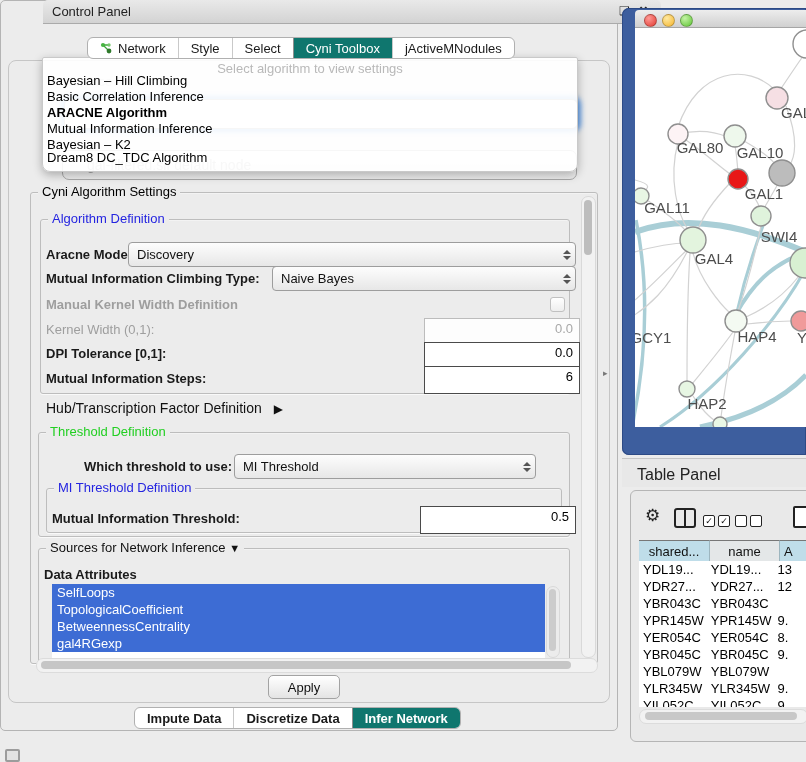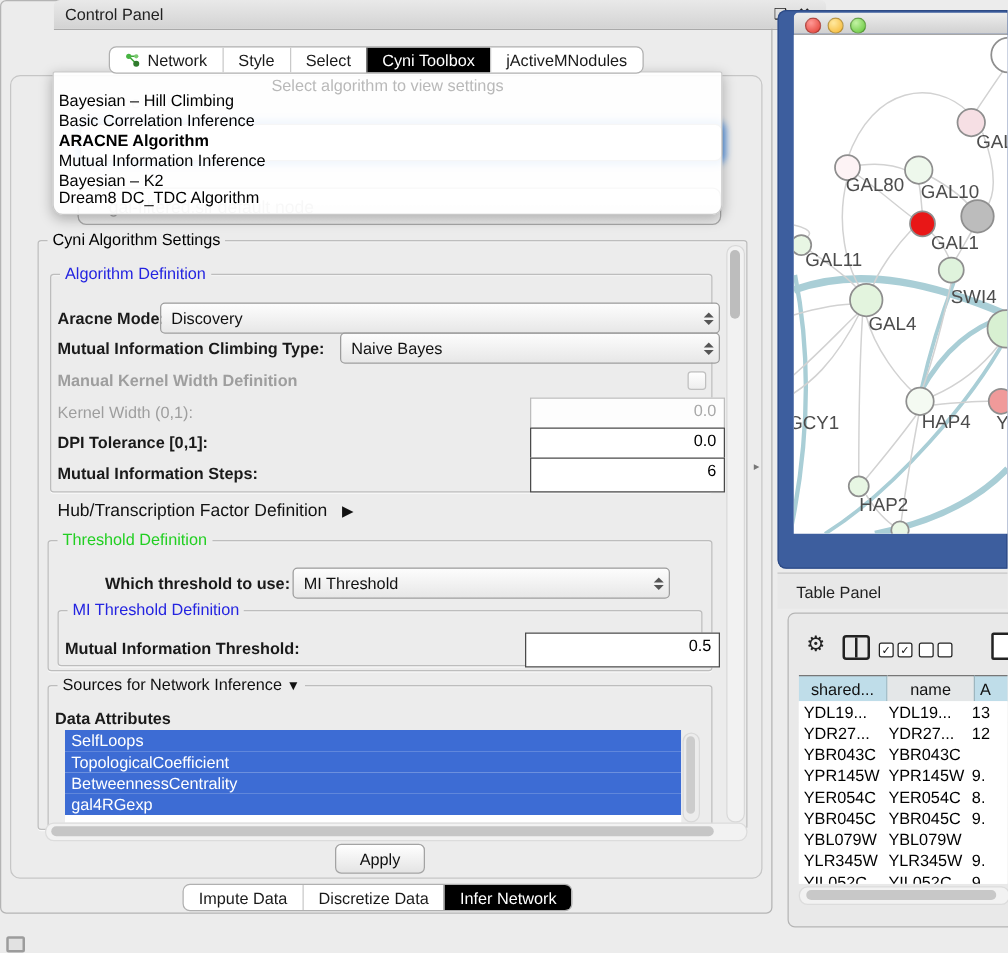--- a/index.html
+++ b/index.html
@@ -18,21 +18,21 @@
   .cp-title .t{position:absolute;left:9px;top:4px;font-size:13px;color:#222;}
   .winbtn{position:absolute;top:4px;font-size:13px;color:#222;cursor:default;}
   .content-box{left:8px;top:60px;width:602px;height:643px;background:#ececec;
     border:1px solid #c6c6c6;border-radius:8px;z-index:1;}
   
   .seg{display:flex;height:22px;background:#fff;border:1px solid #b0b0b0;
     border-radius:6px;overflow:hidden;font-size:13px;z-index:6;}
   .seg .s{display:flex;align-items:center;justify-content:center;
     padding:0 12px;border-left:1px solid #c9c9c9;color:#1a1a1a;white-space:nowrap;}
   .seg .s:first-child{border-left:none;}
-  .seg .s.sel{background:#000000;color:#fff;border-left-color:#8f8f8f;justify-content:center;}
+  .seg .s.sel{background:#0f766e;color:#fff;border-left-color:#8f8f8f;justify-content:center;}
   
   .popup{left:42px;top:57px;width:536px;height:115px;
     background:rgba(255,255,255,0.91);border:1px solid #c9c9c9;
     border-radius:2px 2px 8px 8px;box-shadow:0 3px 10px rgba(0,0,0,0.28);z-index:4;}
   .popup .hd{position:absolute;left:0;top:3px;width:100%;text-align:center;
     color:#b9b9b9;font-size:13px;}
   .popup .it{position:absolute;left:4px;width:520px;height:16px;
     font-size:13px;color:#000;line-height:16px;}
   .behind{z-index:3;}
   
@@ -239,21 +239,21 @@
 </div>
 
 <div class="sb-track-h" style="left:36px;top:658px;width:560px;height:13px;z-index:2;">
   <div class="sb-thumb" style="left:4px;top:2px;width:530px;height:8px;background:#c6c6c6;"></div>
 </div>
 
 <div class="pushbtn" style="left:268px;top:675px;width:70px;height:22px;z-index:2;">
   <span>Apply</span>
 </div>
 
-<div class="abs seg" style="left:146px;top:707px;">
+<div class="abs seg" style="left:134px;top:707px;font-weight:bold;">
   <div class="s">
       <span>Impute Data</span>
     </div>
   <div class="s">
       <span>Discretize Data</span>
     </div>
   <div class="s sel">
       <span>Infer Network</span>
     </div>
 </div>
@@ -336,21 +336,21 @@
       <text x="714" y="264">GAL4</text>
       <text x="651" y="343">GCY1</text>
       <text x="757" y="342">HAP4</text>
       <text x="797" y="343" text-anchor="start">Y</text>
       <text x="707" y="409">HAP2</text>
     </g>
   </svg>
 </div>
 
 <div class="abs tp-header">
-  <span style="position:absolute;left:15px;top:7px;font-size:13px;color:#222;">Table Panel</span>
+  <span style="position:absolute;left:15px;top:7px;font-size:16px;color:#222;">Table Panel</span>
 </div>
 
 <div class="abs tp-box"></div>
 
 <div class="tool-ic" style="left:645px;top:505px;font-size:17px;">⚙</div>
 <div class="tool-ic colbrowse" style="left:674px;top:508px;"></div>
 <div class="tool-ic" style="left:703px;top:511px;">
   <span class="cbx">✓</span><span class="cbx">✓</span>
 </div>
 <div class="tool-ic" style="left:735px;top:511px;">

